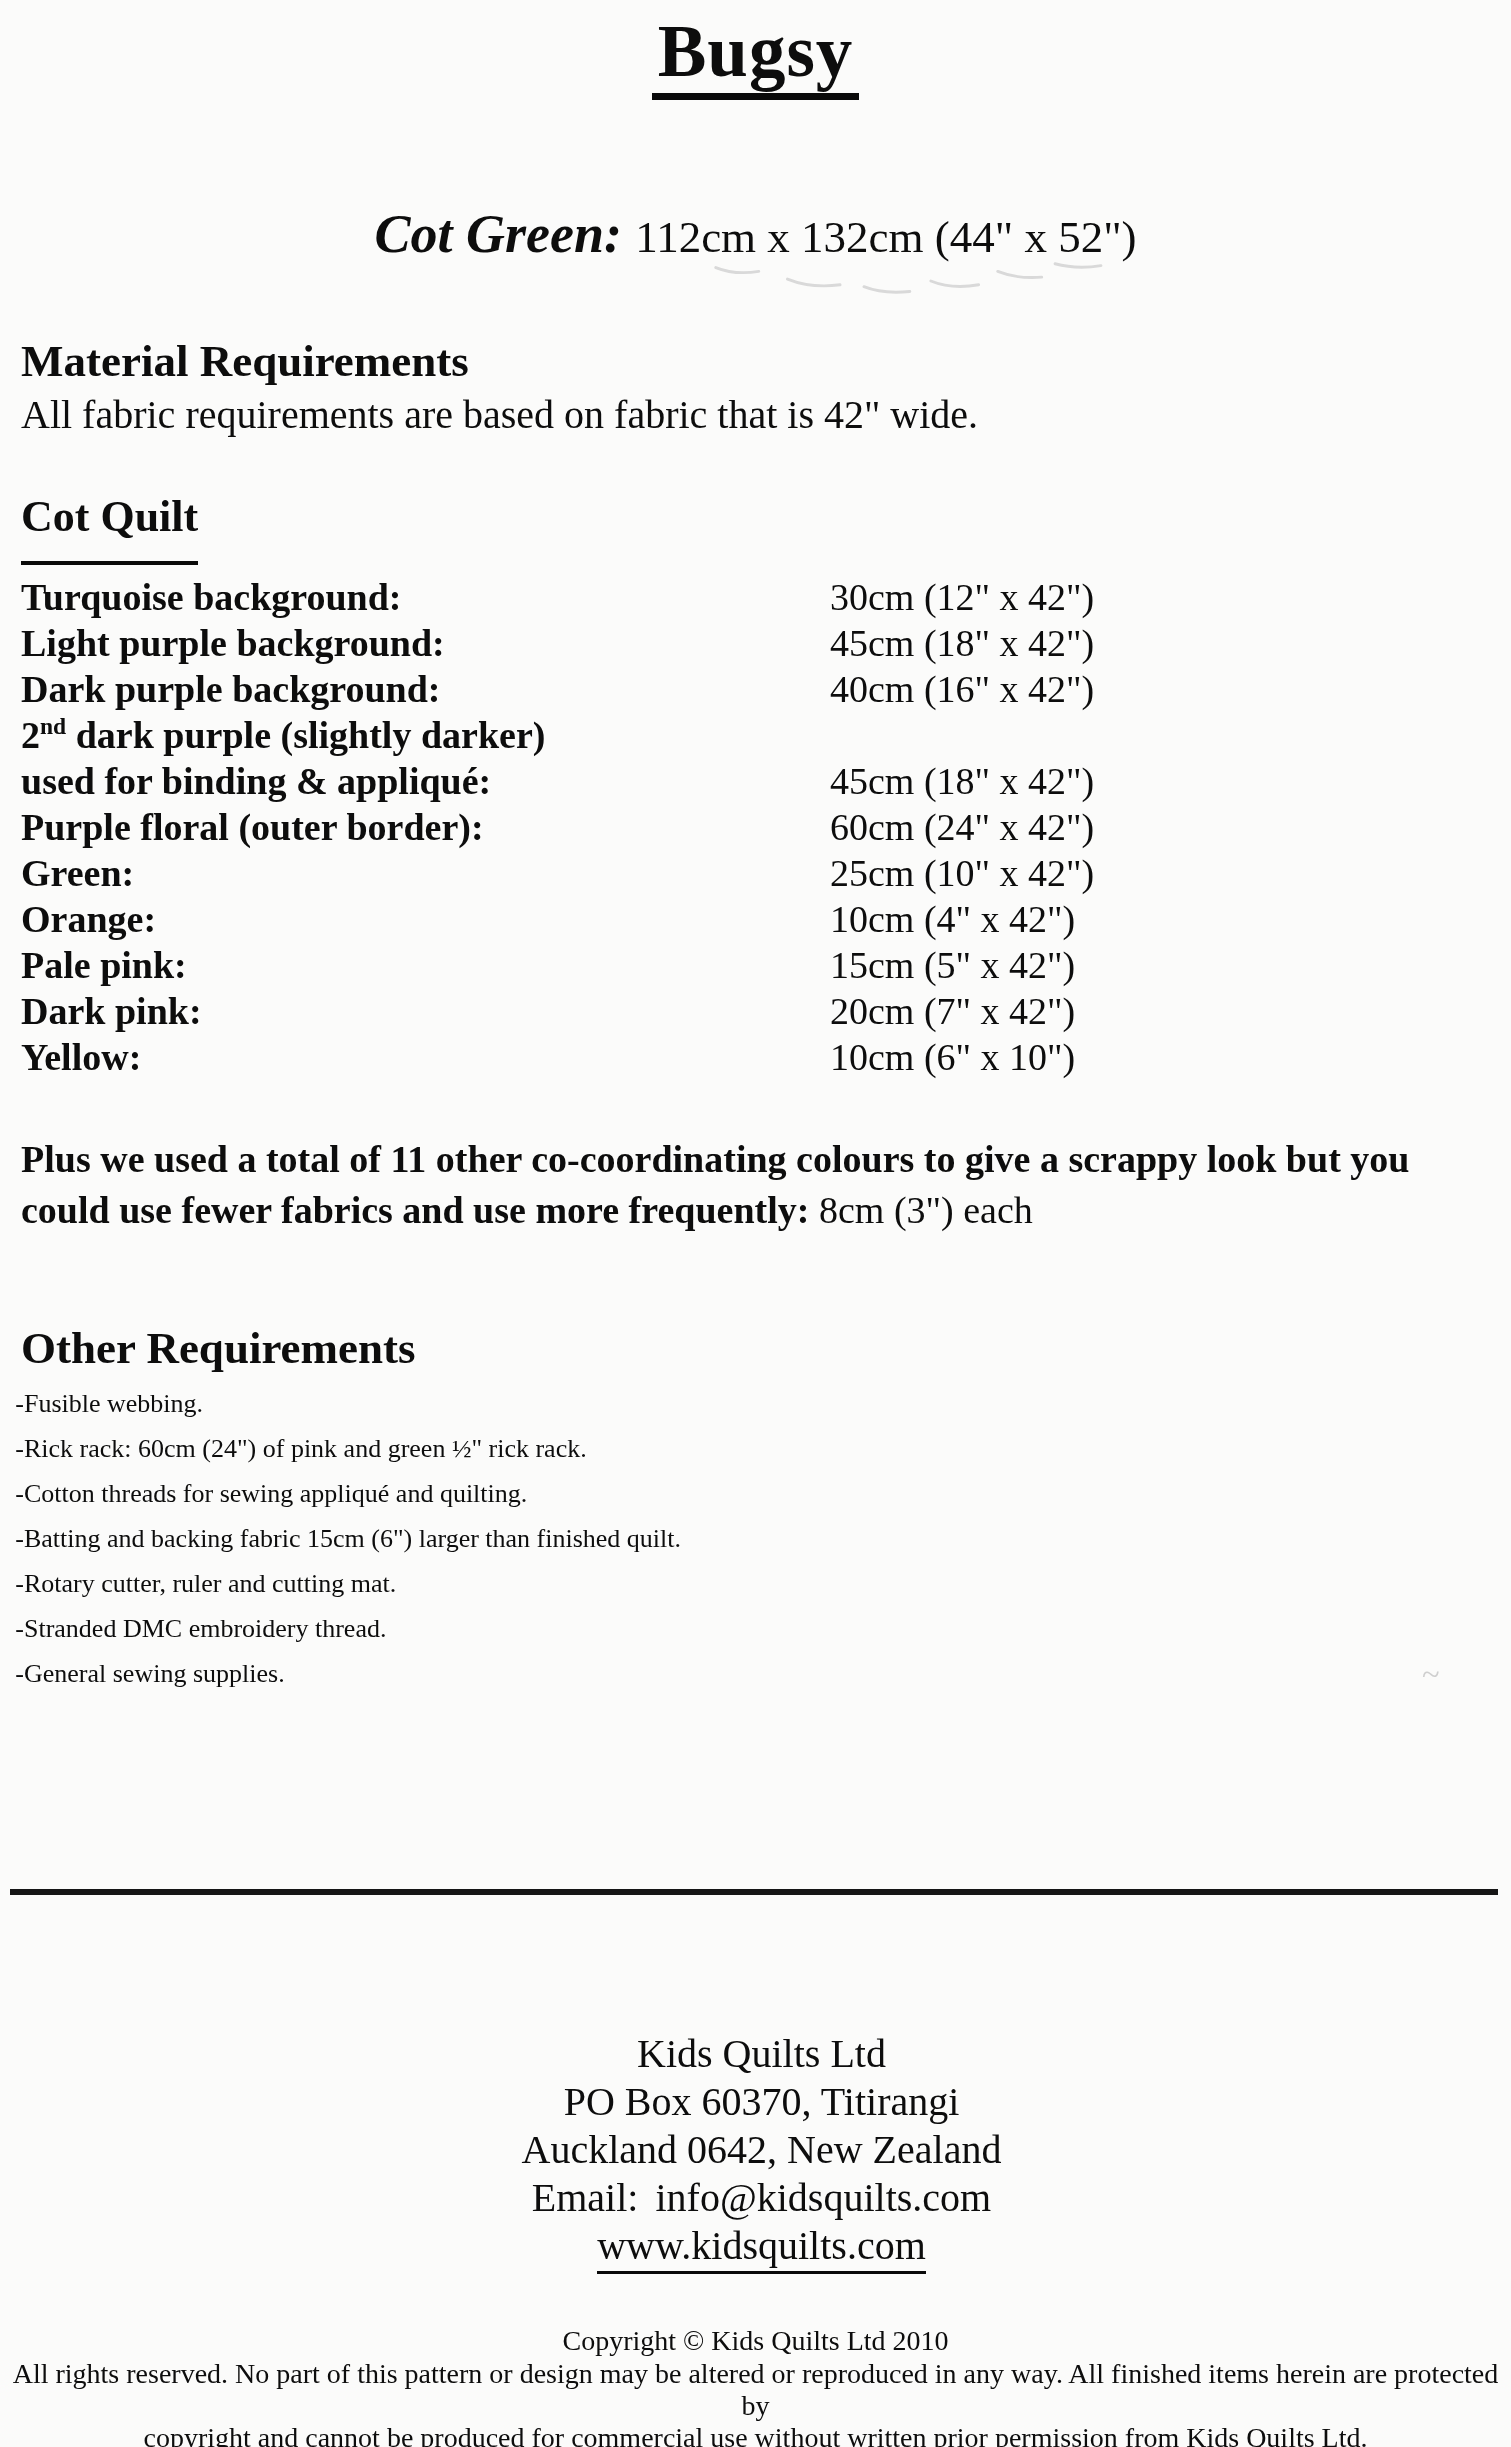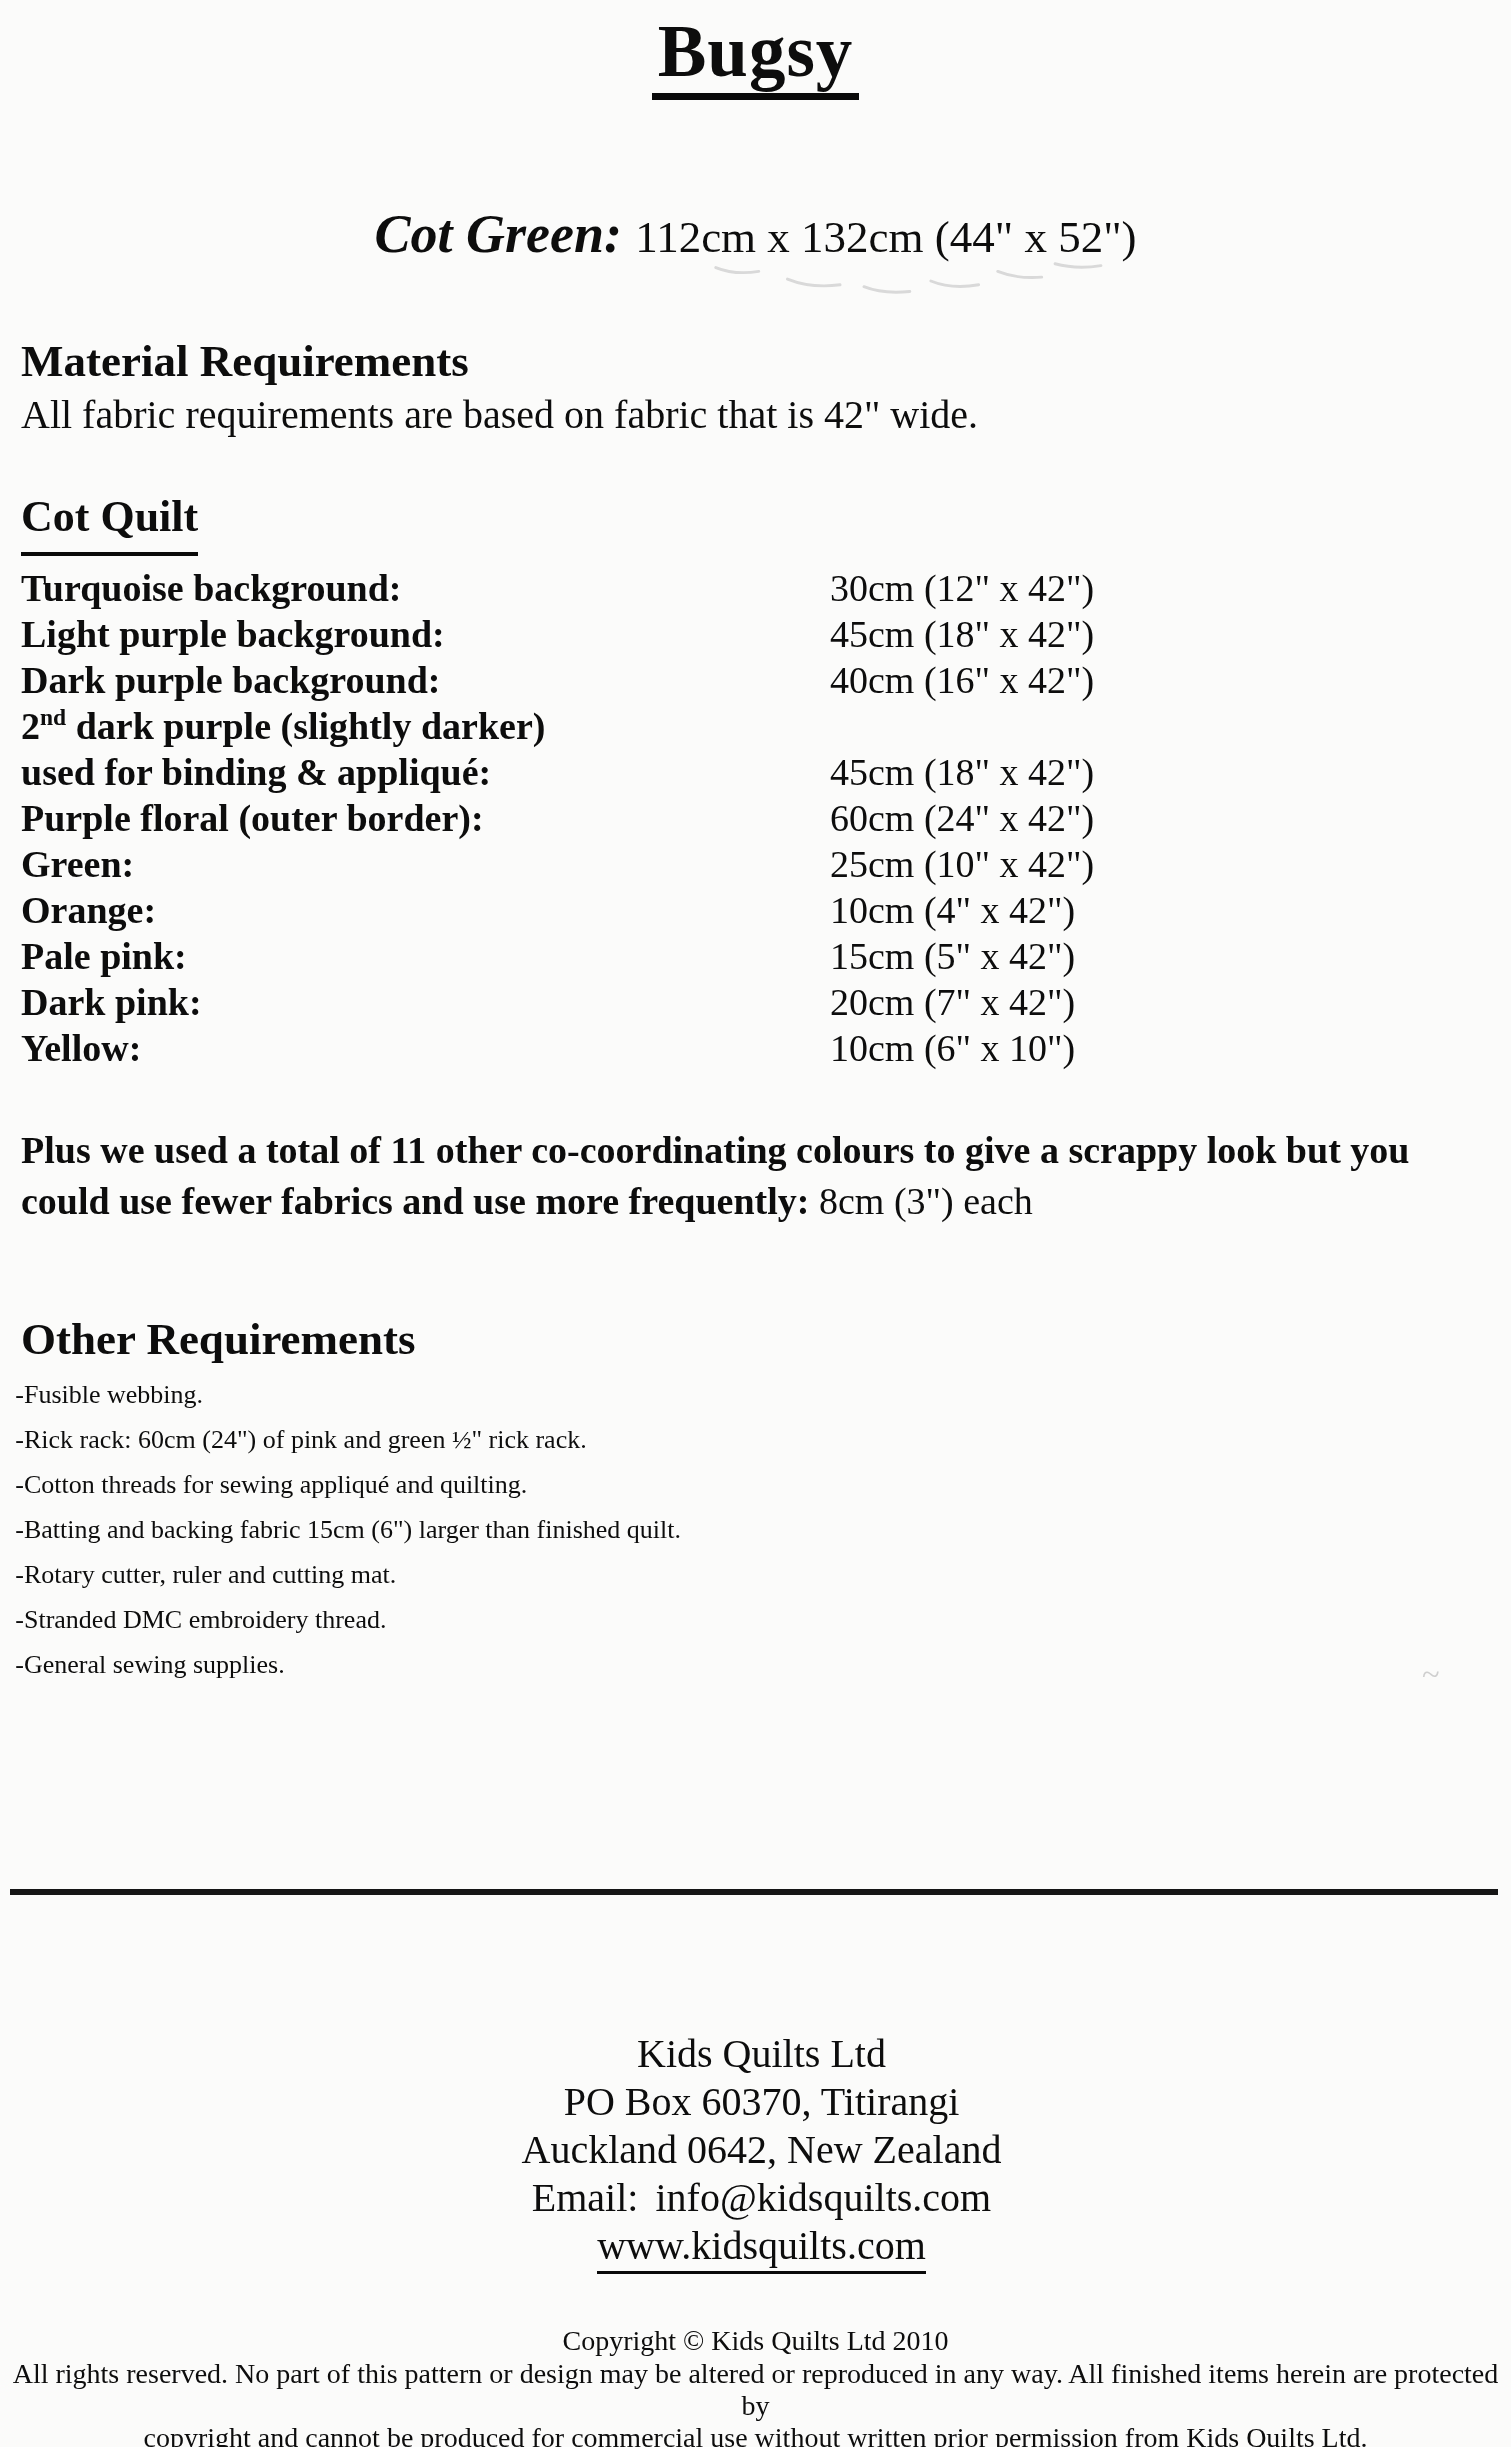--- a/index.html
+++ b/index.html
@@ -61,21 +61,21 @@
     margin-top:3.8px;
     font-size:40px;
     line-height:1.18;
   }
   .cq-heading-wrap{ margin-top:55px; }
   .cq-heading{
     display:inline-block;
     font-size:44px;
     font-weight:bold;
     border-bottom:4.8px solid #0a0a0a;
-    padding-bottom:10px;
+    padding-bottom:19px;
     line-height:1.1;
   }
   
   .mat-table{ margin-top:9.6px; }
   .mat-row{
     display:grid;
     grid-template-columns:809px 1fr;
     line-height:46px;
     font-size:38px;
   }

